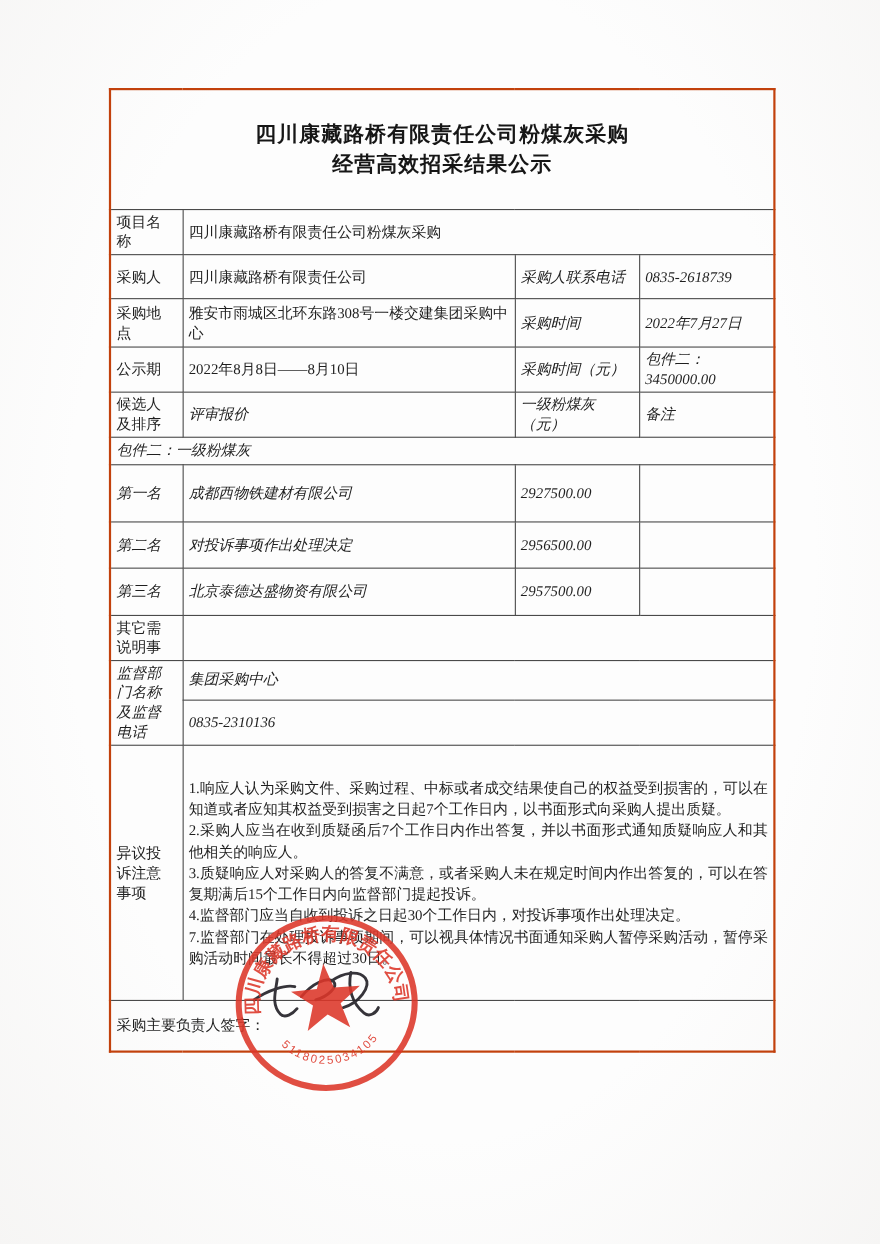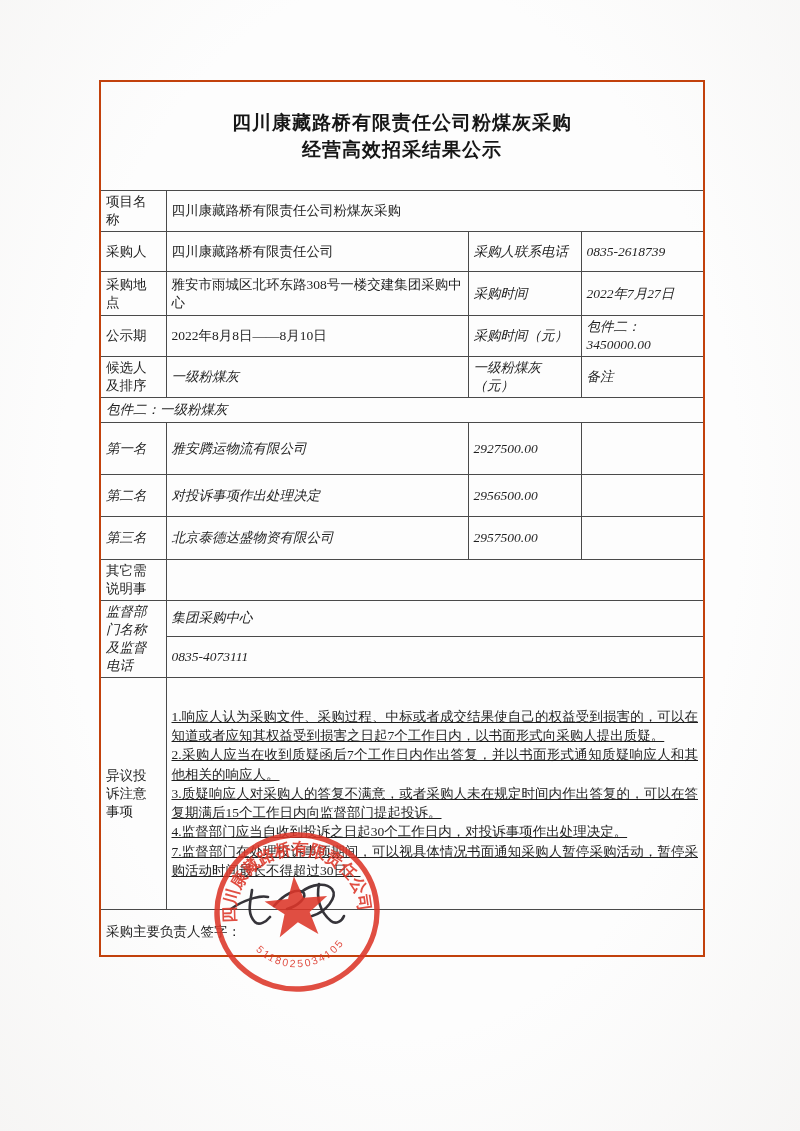--- a/index.html
+++ b/index.html
@@ -29,21 +29,21 @@
   }
   table.doc{border:2px solid #c2410c;}
   .title-cell{text-align:center;border-bottom:1px solid #4a4a4a;}
   .doc-title{
     font-family:"Liberation Sans","DejaVu Sans",sans-serif;
     font-weight:bold;font-size:19px;line-height:27px;letter-spacing:1px;color:#161616;
   }
   .lbl{white-space:pre-line;padding-left:4px;padding-right:2px;}
   .center{text-align:left;font-style:italic;}
   .small{font-size:12px;}
-  .notes{padding:14px 8px 14px 8px;text-decoration:underline;}
+  .notes{padding:14px 8px 14px 8px;}
   .notes .note-line{font-size:13.5px;line-height:19.3px;text-align:justify;}
   .sig-cell{padding-left:6px;}
   .overlay{position:absolute;left:0;top:0;pointer-events:none;}
 </style>
 </head>
 <body>
 
 <div class="page-shade"></div>
 
 <div class="sheet">
@@ -87,32 +87,32 @@
     <tr style="height:40px">
       <td class="lbl">公示期</td>
       <td>2022年8月8日——8月10日</td>
       <td class="center">采购时间（元）</td>
       <td class="center small">包件二：3450000.00</td>
     </tr>
 
     <tr style="height:38px">
       <td class="lbl">候选人
 及排序</td>
-      <td class="center">一级粉煤灰</td>
+      <td class="center">评审报价</td>
       <td class="center">一级粉煤灰（元）</td>
       <td class="center">备注</td>
     </tr>
 
     <tr style="height:25px">
       <td colspan="4" class="center">包件二：一级粉煤灰</td>
     </tr>
 
     <tr style="height:52px">
       <td class="center">第一名</td>
-      <td class="center">雅安腾运物流有限公司</td>
+      <td class="center">成都西物铁建材有限公司</td>
       <td class="center">2927500.00</td>
       <td class="center"></td>
     </tr>
     <tr style="height:42px">
       <td class="center">第二名</td>
       <td class="center">对投诉事项作出处理决定</td>
       <td class="center">2956500.00</td>
       <td class="center"></td>
     </tr>
     <tr style="height:43px">
@@ -129,21 +129,21 @@
     </tr>
 
     <tr style="height:35px">
       <td class="lbl center" rowspan="2">监督部
 门名称
 及监督
 电话</td>
       <td colspan="3" class="center">集团采购中心</td>
     </tr>
     <tr style="height:40px">
-      <td colspan="3" class="center">0835-4073111</td>
+      <td colspan="3" class="center">0835-2310136</td>
     </tr>
 
     <tr style="height:232px">
       <td class="lbl">异议投
 诉注意
 事项</td>
       <td colspan="3" class="notes">
         <div class="note-line">1.响应人认为采购文件、采购过程、中标或者成交结果使自己的权益受到损害的，可以在知道或者应知其权益受到损害之日起7个工作日内，以书面形式向采购人提出质疑。</div>
         <div class="note-line">2.采购人应当在收到质疑函后7个工作日内作出答复，并以书面形式通知质疑响应人和其他相关的响应人。</div>
         <div class="note-line">3.质疑响应人对采购人的答复不满意，或者采购人未在规定时间内作出答复的，可以在答复期满后15个工作日内向监督部门提起投诉。</div>

